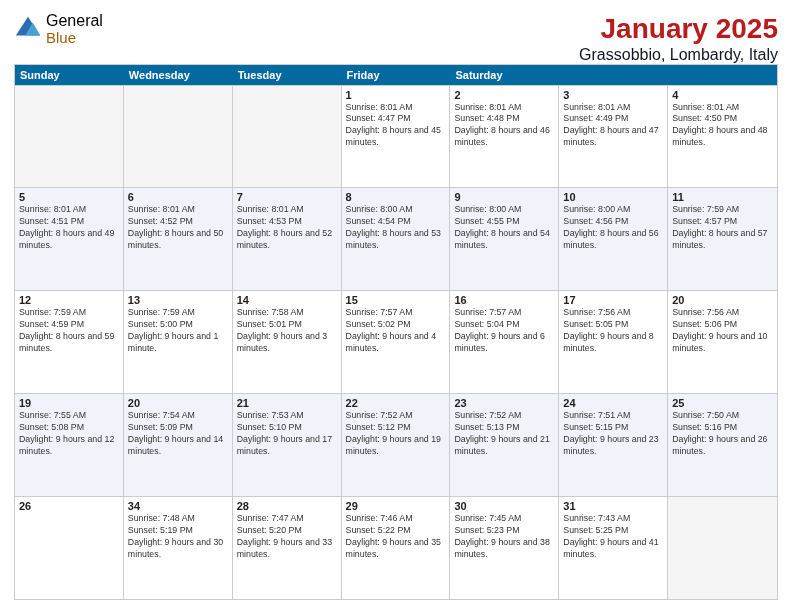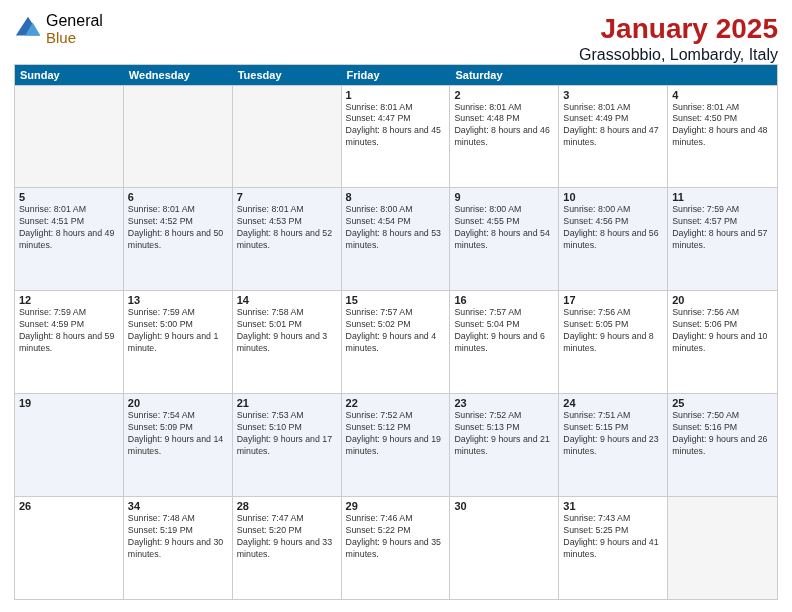--- a/index.html
+++ b/index.html
@@ -220,20 +220,21 @@
             <div class="cell-text">Sunrise: 7:56 AM<br>Sunset: 5:05 PM<br>Daylight: 9 hours and 8 minutes.</div>
           </div>
           <div class="cal-cell">
             <div class="day-num">20</div>
             <div class="cell-text">Sunrise: 7:56 AM<br>Sunset: 5:06 PM<br>Daylight: 9 hours and 10 minutes.</div>
           </div>
         </div>
         <div class="cal-row alt-row">
           <div class="cal-cell">
             <div class="day-num">19</div>
+            <div class="cell-text">Sunrise: 7:55 AM<br>Sunset: 5:08 PM<br>Daylight: 9 hours and 12 minutes.</div>
           </div>
           <div class="cal-cell">
             <div class="day-num">20</div>
             <div class="cell-text">Sunrise: 7:54 AM<br>Sunset: 5:09 PM<br>Daylight: 9 hours and 14 minutes.</div>
           </div>
           <div class="cal-cell">
             <div class="day-num">21</div>
             <div class="cell-text">Sunrise: 7:53 AM<br>Sunset: 5:10 PM<br>Daylight: 9 hours and 17 minutes.</div>
           </div>
           <div class="cal-cell">
@@ -264,20 +265,21 @@
           <div class="cal-cell">
             <div class="day-num">28</div>
             <div class="cell-text">Sunrise: 7:47 AM<br>Sunset: 5:20 PM<br>Daylight: 9 hours and 33 minutes.</div>
           </div>
           <div class="cal-cell">
             <div class="day-num">29</div>
             <div class="cell-text">Sunrise: 7:46 AM<br>Sunset: 5:22 PM<br>Daylight: 9 hours and 35 minutes.</div>
           </div>
           <div class="cal-cell">
             <div class="day-num">30</div>
+            <div class="cell-text">Sunrise: 7:45 AM<br>Sunset: 5:23 PM<br>Daylight: 9 hours and 38 minutes.</div>
           </div>
           <div class="cal-cell">
             <div class="day-num">31</div>
             <div class="cell-text">Sunrise: 7:43 AM<br>Sunset: 5:25 PM<br>Daylight: 9 hours and 41 minutes.</div>
           </div>
           <div class="cal-cell empty"></div>
         </div>
       </div>
   </div>
 </div>

